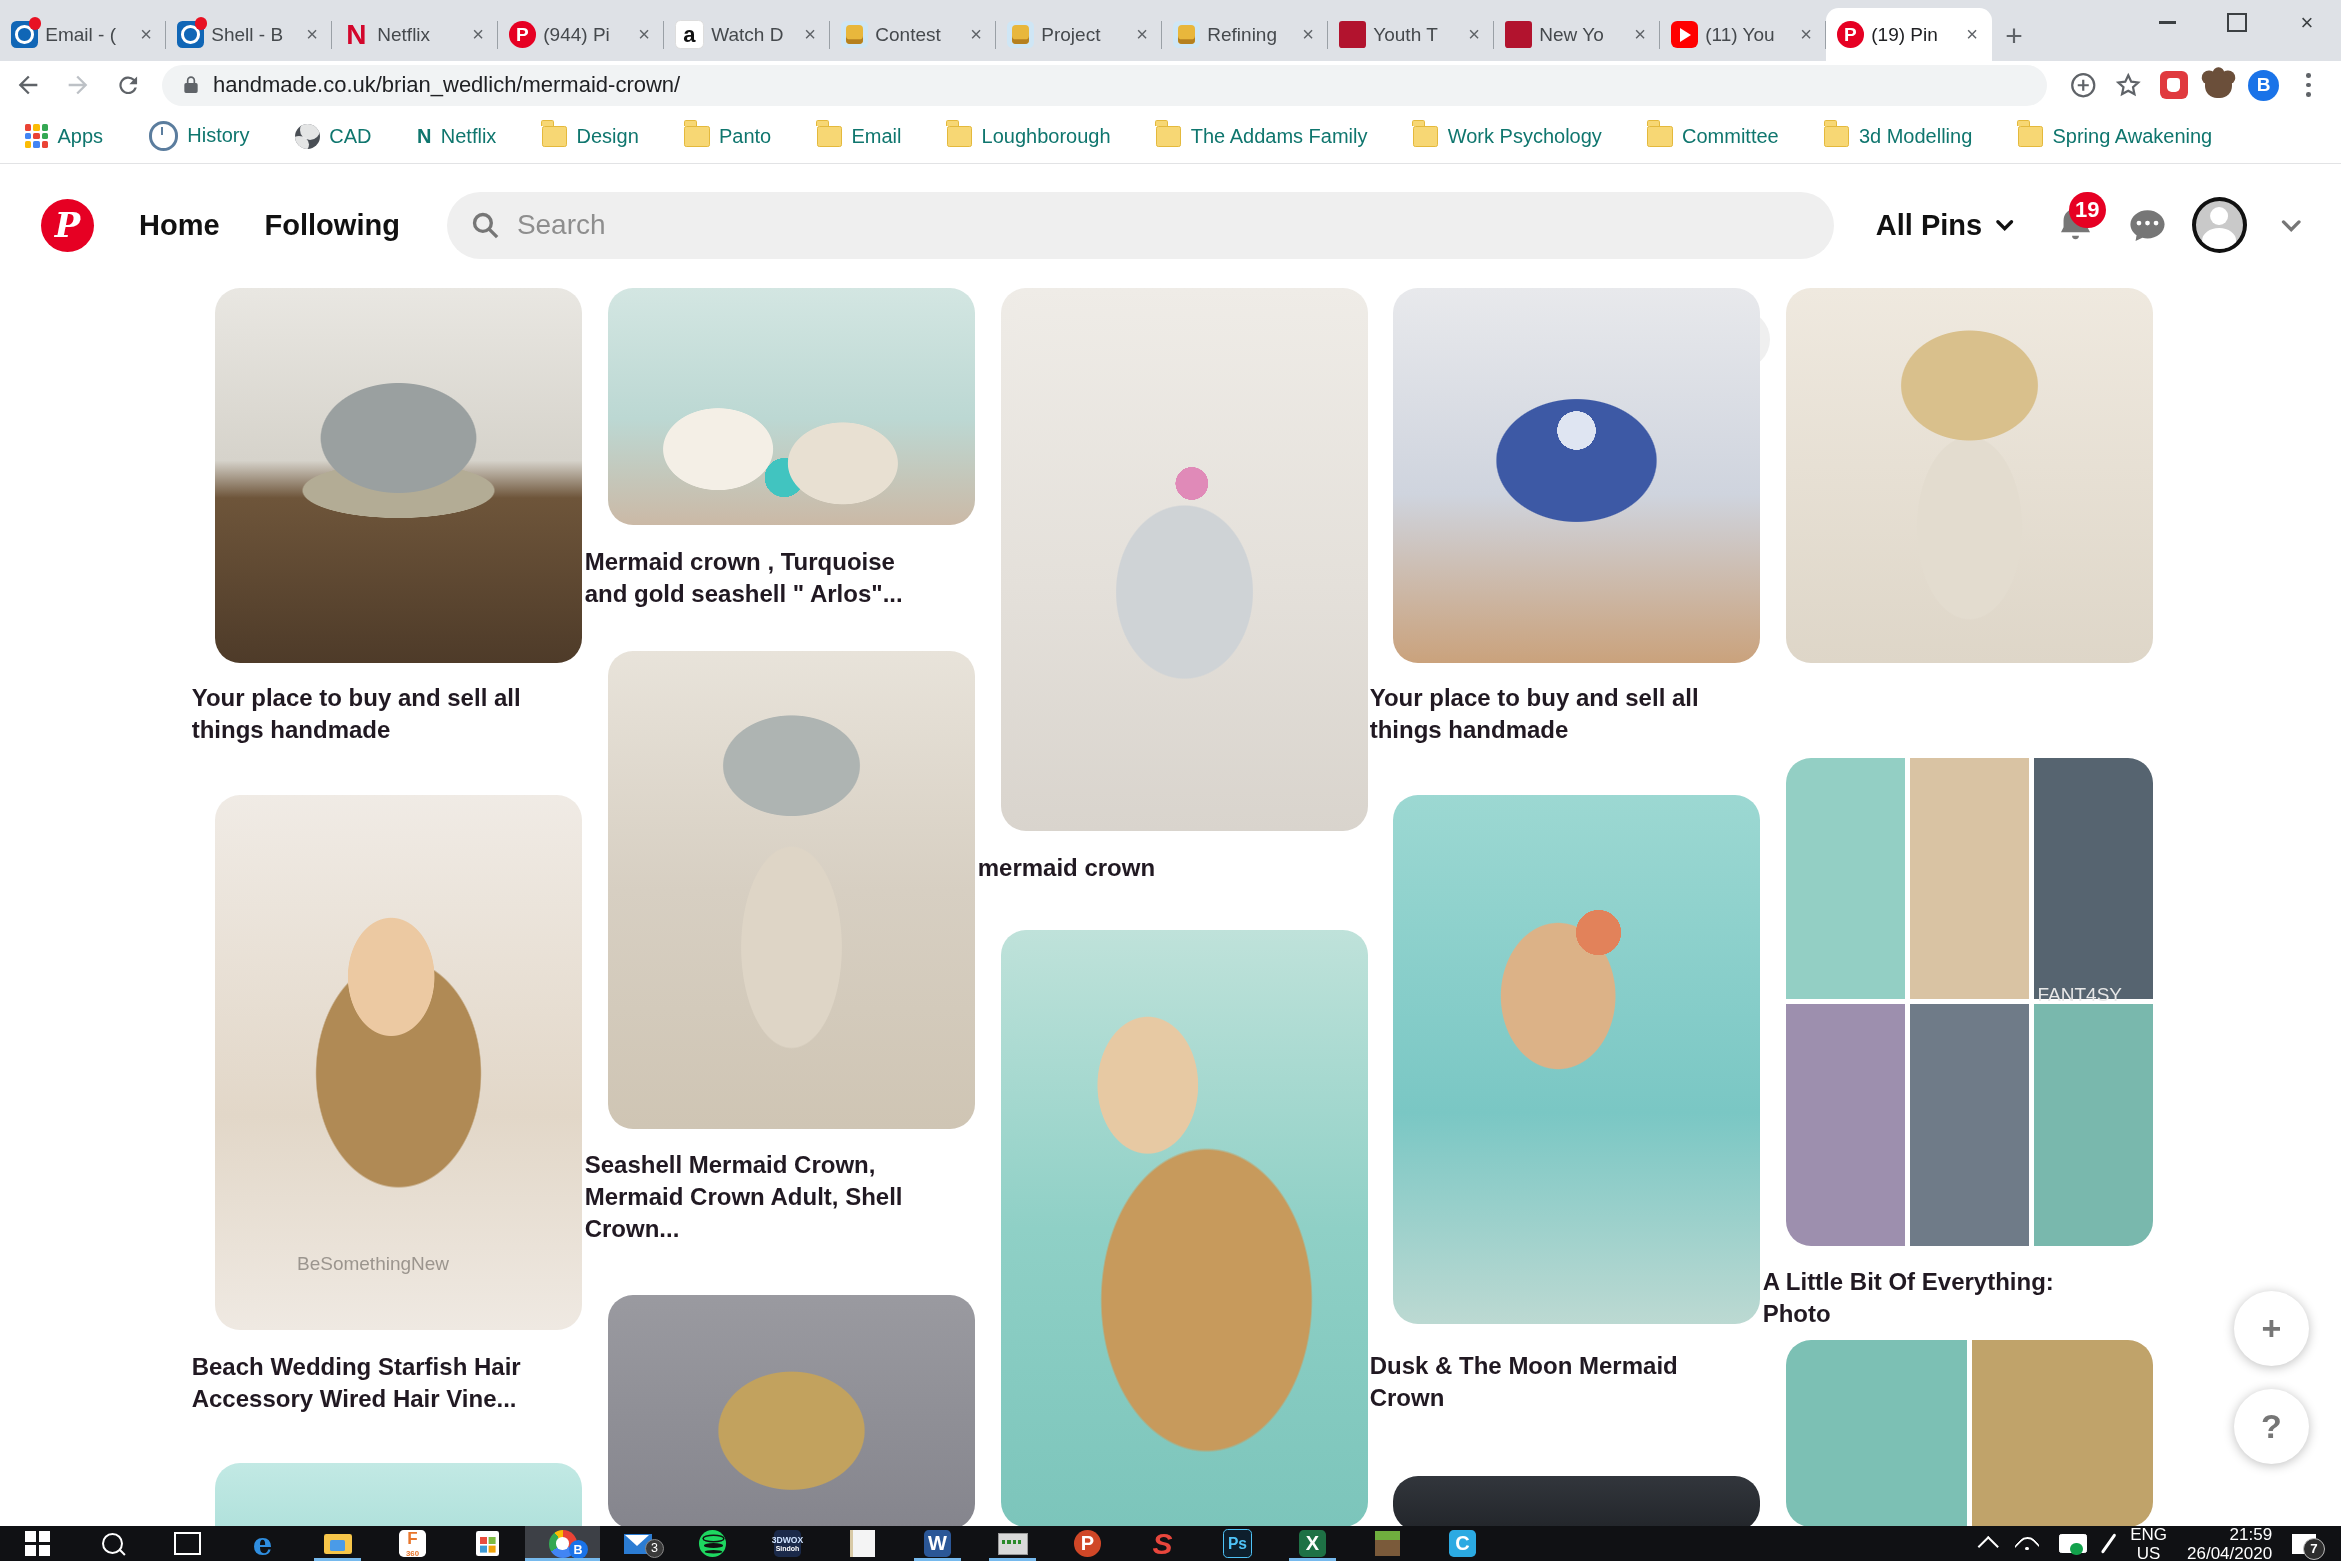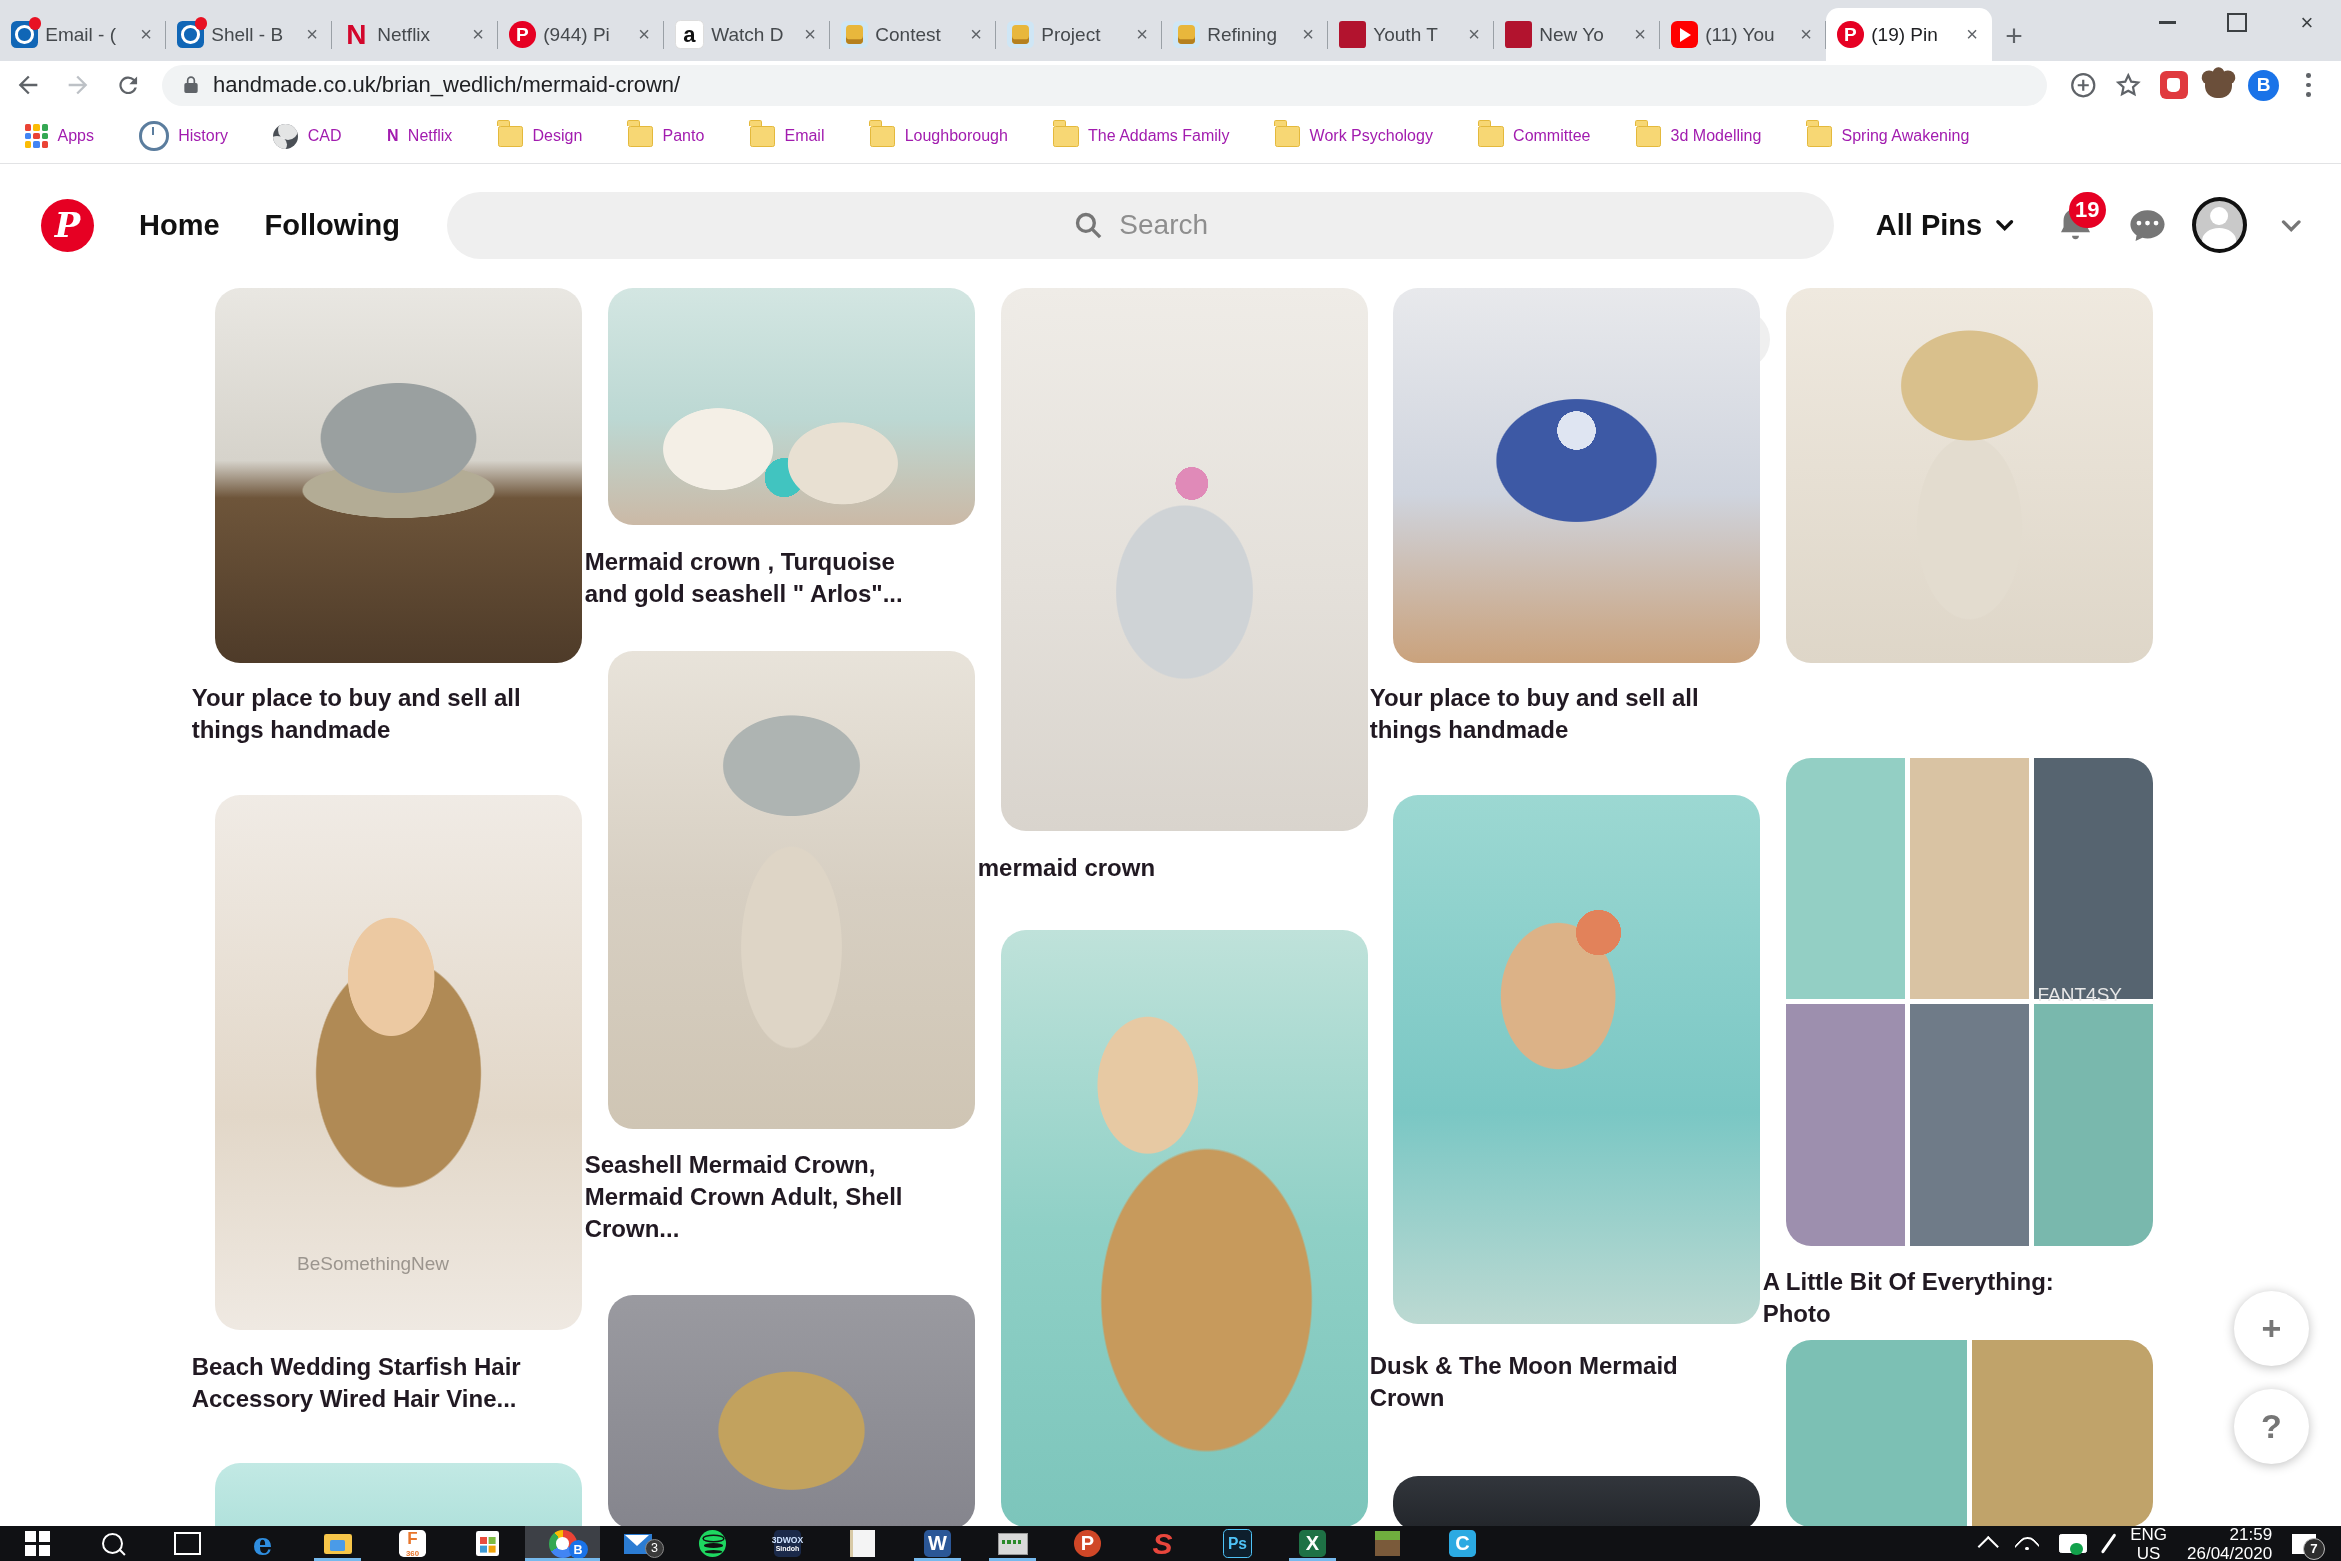--- a/index.html
+++ b/index.html
@@ -46,38 +46,38 @@
   .adbk{width:28px;height:28px;background:#e03a3f;border-radius:6.2px;display:flex;align-items:center;justify-content:center;}
   .adbk::before{content:"";width:12.5px;height:14px;background:#fff;border-radius:3.1px 3.1px 4.7px 4.7px;}
   .paw{width:26.5px;height:26.5px;border-radius:50% 50% 45% 45%;background:#6b4f3a;box-shadow:-9.4px -7.8px 0 -6.2px #6b4f3a,9.4px -7.8px 0 -6.2px #6b4f3a,0 -12.5px 0 -7.8px #6b4f3a;}
   .kebab{display:flex;flex-direction:column;gap:4.7px;}
   .kebab i{width:4.7px;height:4.7px;border-radius:50%;background:#5f6368;}
 
   
   .bmbar{position:absolute;left:0;top:109px;width:2342px;height:55px;background:#fff;display:flex;align-items:center;
          border-bottom:1.6px solid #e2e3e5;box-sizing:border-box;padding-left:15.6px;}
   .bm{display:flex;align-items:center;margin-right:36px;cursor:pointer;}
-  .bm span{font-size:16px;color:#a21caf;margin-left:9.4px;white-space:nowrap;}
+  .bm span{font-size:20px;color:#0f766e;margin-left:9.4px;white-space:nowrap;}
   .ic-folder{width:23.4px;height:19px;background:#f7d774;border:1.6px solid #e4b93c;border-radius:2.3px;position:relative;}
   .ic-folder::before{content:"";position:absolute;left:-1.6px;top:-6.2px;width:11px;height:4.7px;background:#f7d774;border:1.6px solid #e4b93c;border-bottom:none;border-radius:2.3px 2.3px 0 0;}
   .ic-apps{display:grid;grid-template-columns:repeat(3,6.2px);grid-gap:2.3px;}
   .ic-apps i{width:6.2px;height:6.2px;border-radius:1.6px;}
   .ic-hist{width:23.4px;height:23.4px;border-radius:50%;border:3.1px solid #5b7d9e;position:relative;}
   .ic-hist::before{content:"";position:absolute;left:9.4px;top:3.1px;width:2.3px;height:7.8px;background:#5b7d9e;}
   .ic-globe{width:25px;height:25px;border-radius:50%;background:#4a4f55;position:relative;overflow:hidden;}
   .ic-globe::before{content:"";position:absolute;left:4.7px;top:-3.1px;width:20px;height:20px;border-radius:50%;background:#fff;opacity:.85;}
   .ic-globe::after{content:"";position:absolute;left:-6.2px;bottom:-4.7px;width:20px;height:17px;border-radius:50%;background:#fff;opacity:.85;}
   .ic-n{color:#d3072c;font-size:26.5px;font-weight:900;}
 
   
   .phead{position:absolute;left:0;top:166px;width:2342px;height:118px;background:#fff;display:flex;align-items:center;}
   .plogo{width:53px;height:53px;border-radius:50%;background:#e60023;color:#fff;display:flex;align-items:center;justify-content:center;
          font-size:34px;font-weight:bold;margin-left:41px;font-family:"DejaVu Serif",serif;font-style:italic;}
   .pnav{font-size:29px;font-weight:bold;color:#111;margin-left:45px;cursor:pointer;}
-  .psearch{flex:1;height:67px;background:#efefef;border-radius:34px;margin:0 42px 0 47px;display:flex;align-items:center;padding:0 23.4px;justify-content:center;}
+  .psearch{flex:1;height:67px;background:#efefef;border-radius:34px;margin:0 42px 0 47px;display:flex;align-items:center;padding:0 23.4px;}
   .psearch span{font-size:28px;color:#8e8e8e;margin-left:15.6px;}
   .allpins{display:flex;align-items:center;font-size:29px;font-weight:bold;color:#111;margin-right:31px;cursor:pointer;}
   .hicon{position:relative;width:55px;display:flex;justify-content:center;margin-right:17px;cursor:pointer;}
   .badge{position:absolute;top:-12.5px;right:-3.1px;min-width:23.4px;height:36px;padding:0 6.2px;background:#e60023;border-radius:19px;
          color:#fff;font-size:22px;font-weight:bold;display:flex;align-items:center;justify-content:center;}
   .havatar{width:48px;height:48px;border-radius:50%;background:#c9c9c9;border:4.7px solid #111;position:relative;overflow:hidden;}
   .person::before{content:"";position:absolute;left:50%;top:12%;transform:translateX(-50%);width:38%;height:38%;border-radius:50%;background:#fff;}
   .person::after{content:"";position:absolute;left:50%;top:56%;transform:translateX(-50%);width:72%;height:52%;border-radius:50% 50% 0 0;background:#fff;}
 
   

